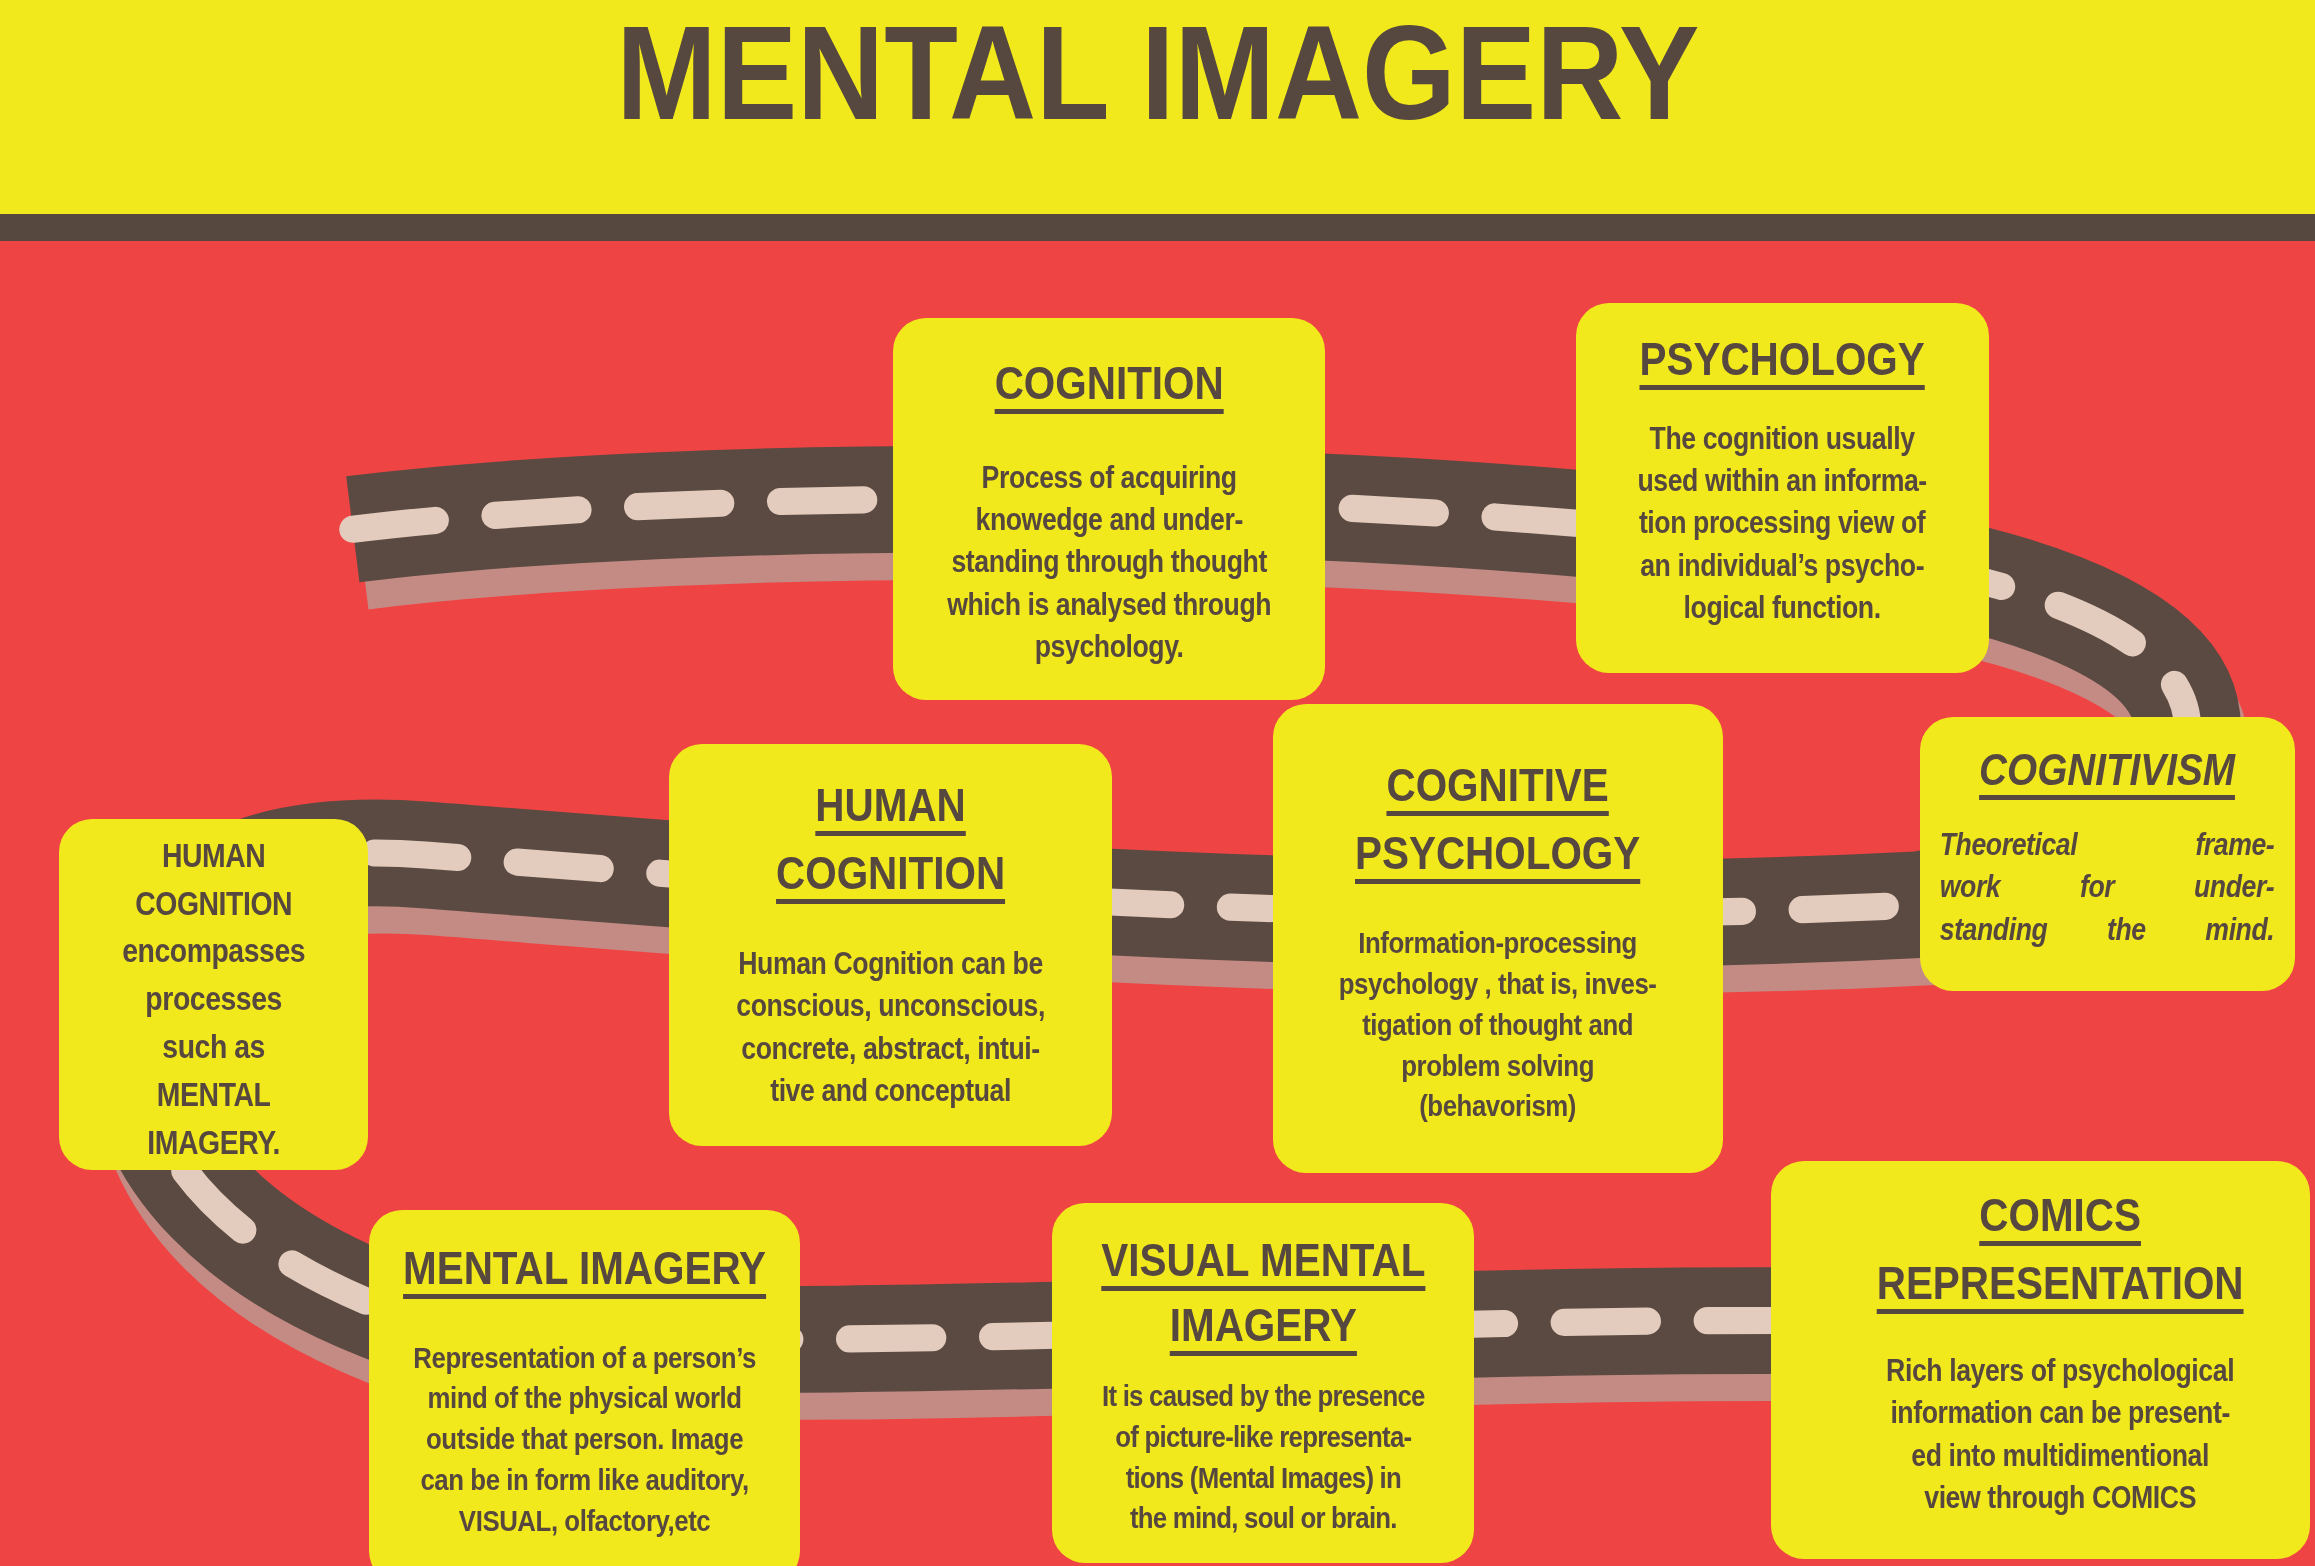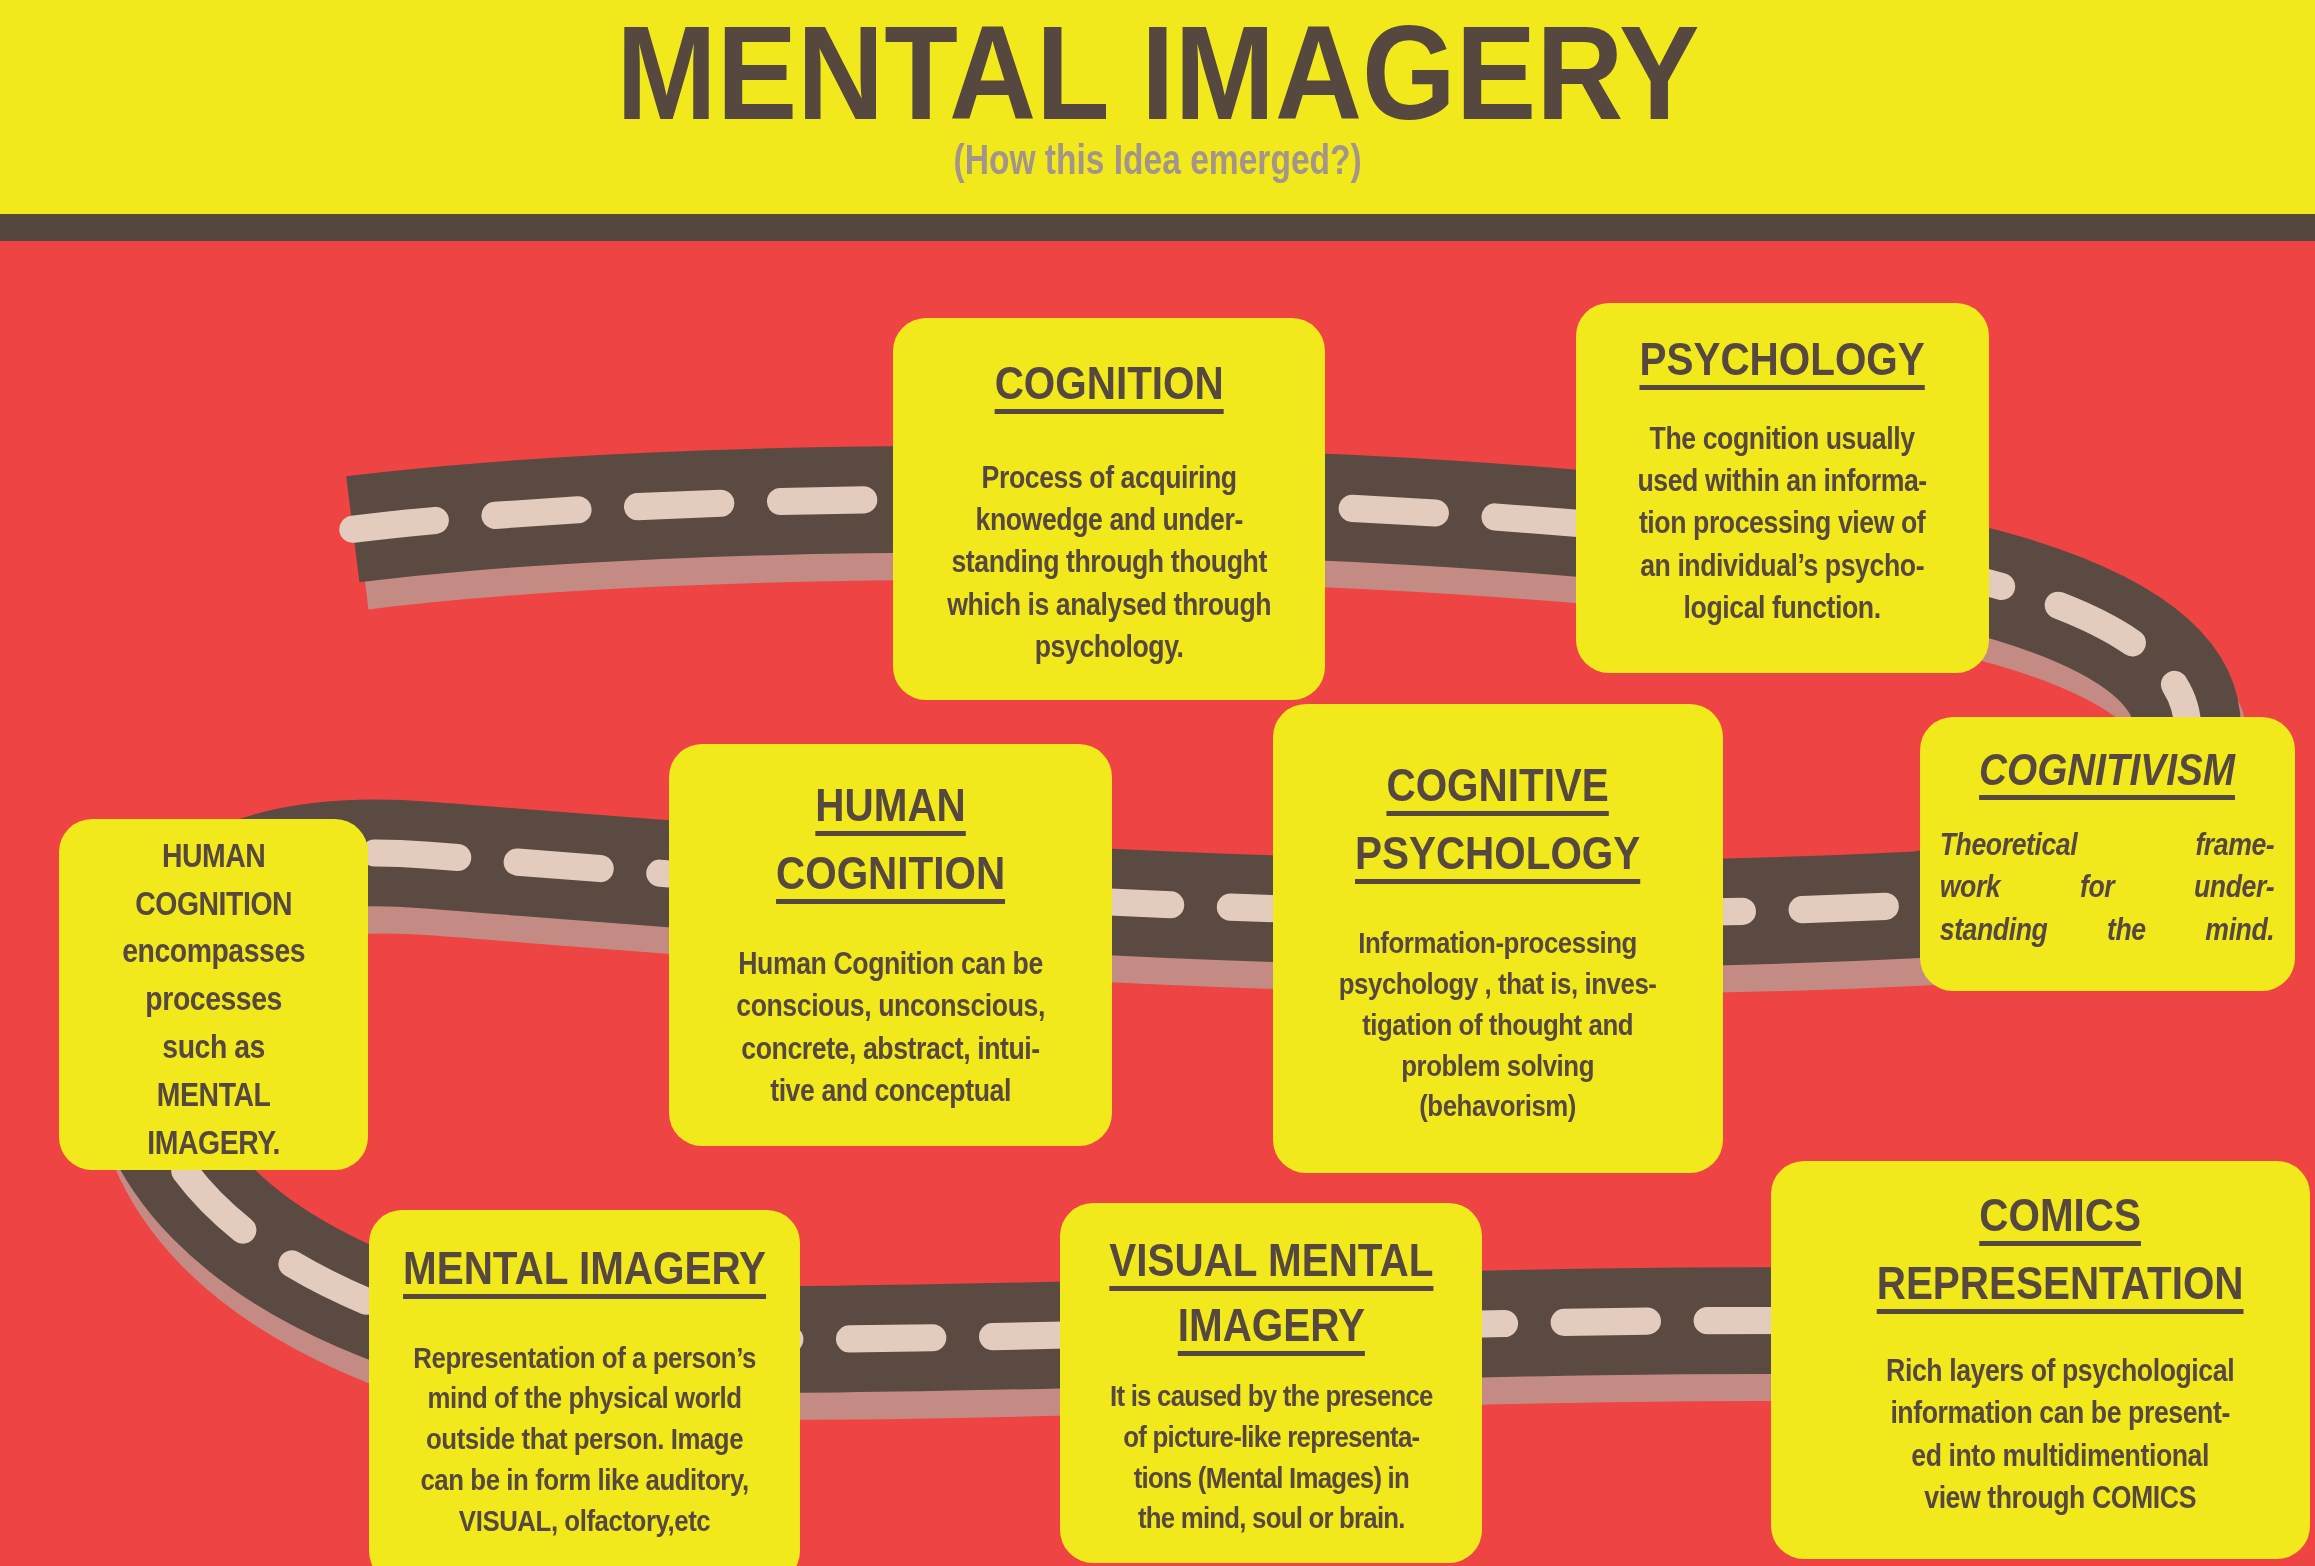--- a/index.html
+++ b/index.html
@@ -34,21 +34,21 @@
   #box-hc-note .bb{margin-top:12.7px;font-size:33px;line-height:1.45;}
   #box-hc         {left:669px; top:744px; width:443px; height:375px; padding-top:27px;}
   #box-hc .bb     {margin-top:36px;}
   #box-cogpsy     {left:1273px;top:704px; width:450px; height:422px; padding-top:47px;}
   #box-cogpsy .bb {margin-top:36px;font-size:30px;}
   #box-cognitivism{left:1920px;top:717px; width:375px; height:254px; padding-top:20px;font-style:italic;}
   #box-cognitivism .bt{font-size:45px;}
   #box-cognitivism .bb{margin-top:22px;text-align:justify;text-align-last:justify;padding:0 23.5px;}
   #box-mi         {left:369px; top:1210px;width:431px; height:350px; padding-top:23.5px;}
   #box-mi .bb     {margin-top:36px;font-size:30px;}
-  #box-vmi        {left:1052px;top:1203px;width:422px; height:336px; padding-top:23.5px;margin-left:8px;}
+  #box-vmi        {left:1052px;top:1203px;width:422px; height:336px; padding-top:23.5px;}
   #box-vmi .bt    {line-height:1.4;}
   #box-vmi .bb    {margin-top:18px;font-size:30px;letter-spacing:-0.9px;}
   #box-comics     {left:1771px;top:1161px;width:499px; height:378px; padding-top:20px;padding-left:40px;}
   #box-comics .bb {margin-top:33px;}
 </style>
 </head>
 <body>
 
 <div class="canvas">
 
@@ -72,23 +72,20 @@
              C 2418 895 2330 970 2120 1000
              C 1500 1032 900 978 470 945
              C 250 928 148 1012 150 1138
              C 152 1272 252 1398 500 1472
              C 1000 1500 1600 1448 2150 1462" fill="none" stroke="#e3cbbd" stroke-width="30" stroke-dasharray="92 66" stroke-linecap="round"></path>
   </svg>
 
   <div class="band">
     <div class="band-title">
       <span class="sqz90">MENTAL IMAGERY</span>
-    </div>
-    <div class="band-sub">
-      <span class="sqz78">(How this Idea emerged?)</span>
     </div>
   </div>
   <div class="bar"></div>
 
 
   <div class="box" id="box-cognition">
     <div class="squeeze">
       <div class="bt">COGNITION</div>
       <div class="bb">Process of acquiring
 knowedge and under-

